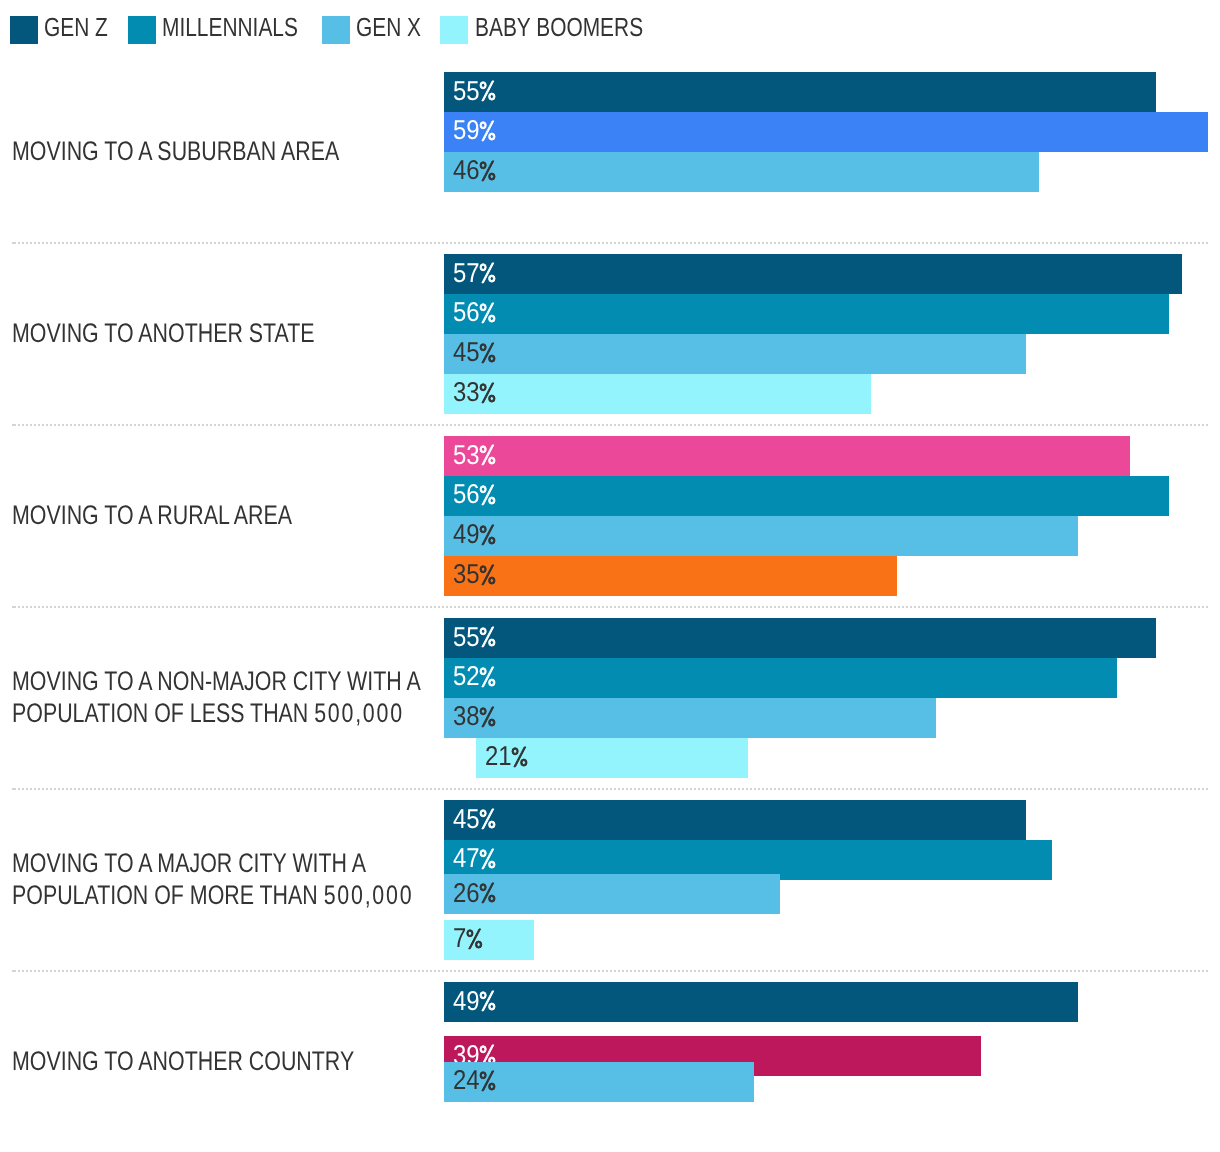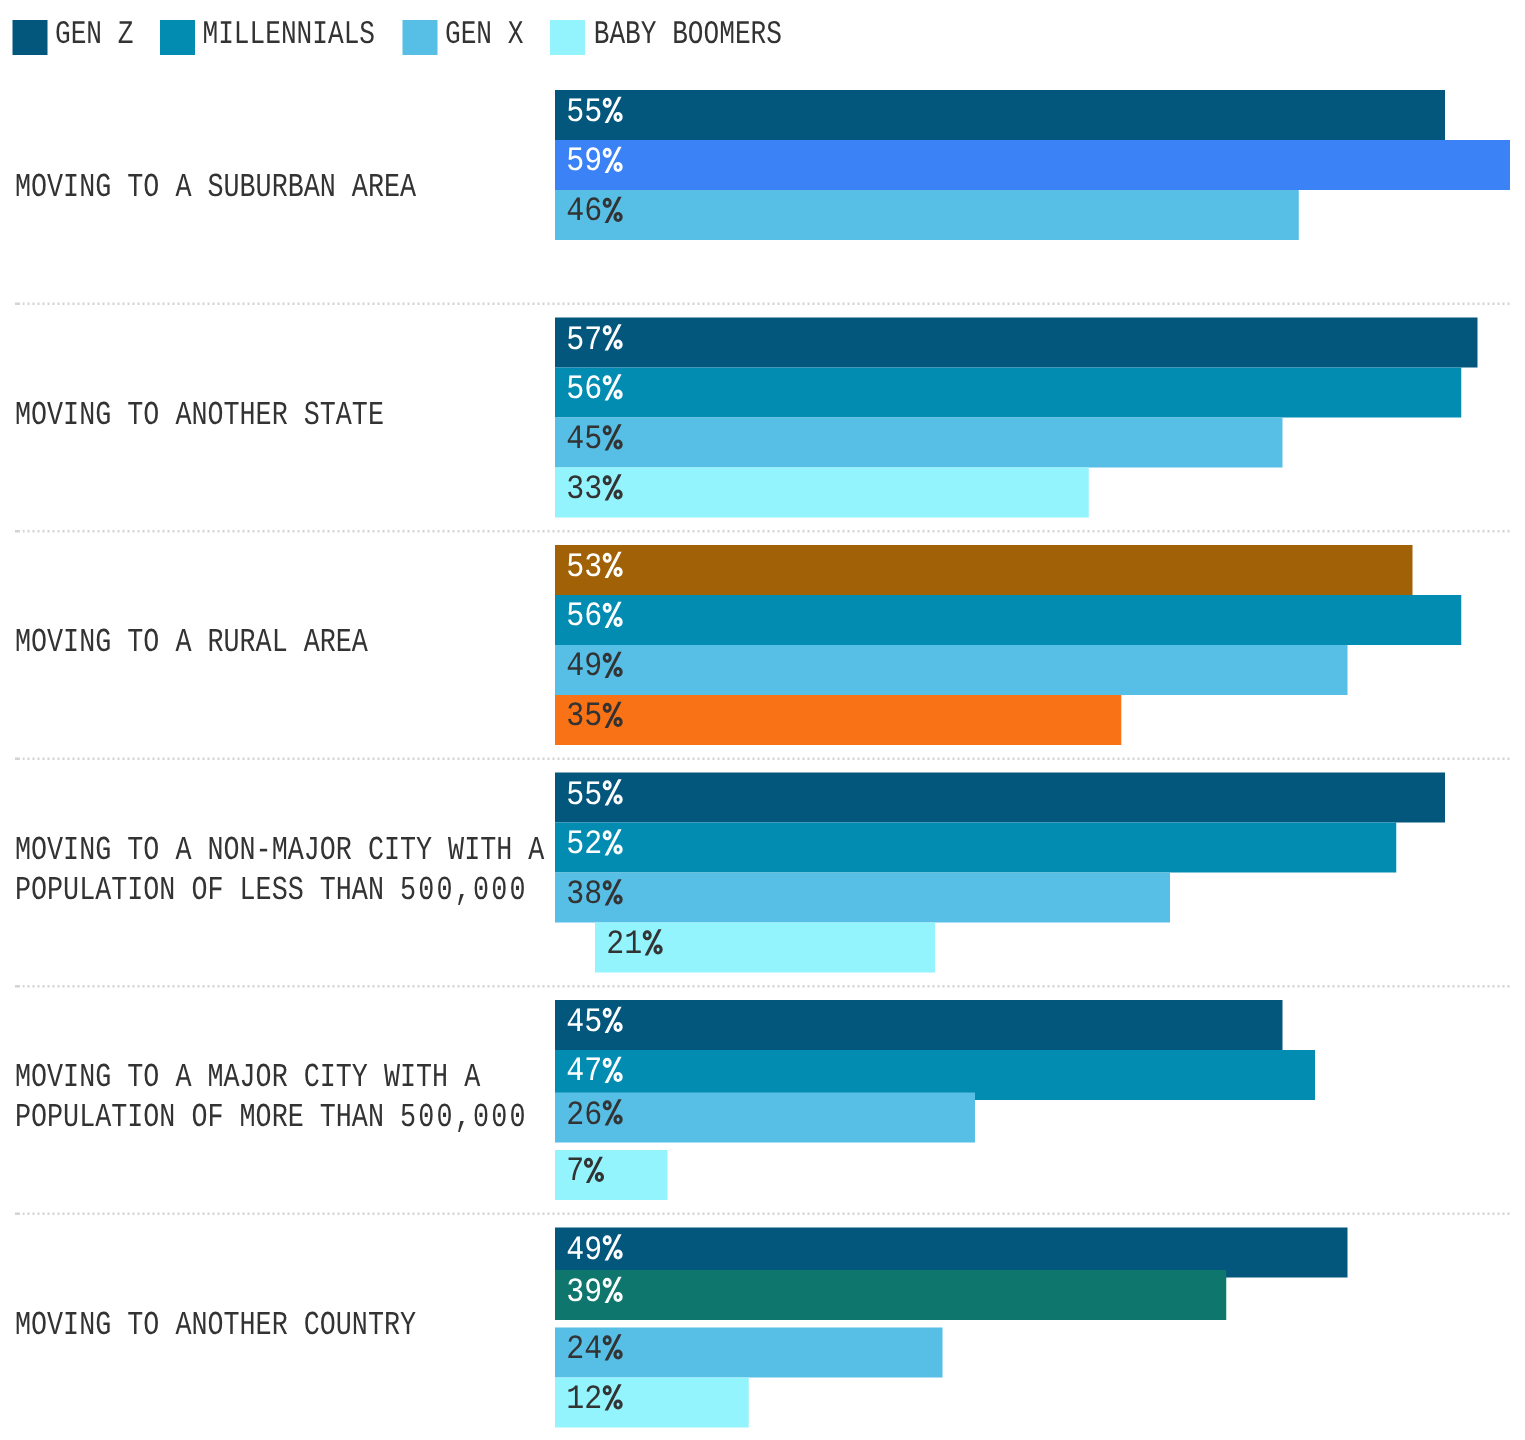--- a/index.html
+++ b/index.html
@@ -4,21 +4,21 @@
 <title>Generational Moving Preferences</title>
 <style>
   html,body{margin:0;padding:0;}
   body{
     width:1220px;height:1152px;background:#ffffff;
     font-family:"Liberation Sans",sans-serif;
     -webkit-font-smoothing:antialiased;
     text-rendering:geometricPrecision;
     overflow:hidden;
   }
-  #chart{position:relative;width:1220px;height:1152px;overflow:hidden;filter:blur(0px);font-family:Liberation Mono, monospace;}
+  #chart{position:relative;width:1220px;height:1152px;overflow:hidden;filter:blur(0px);}
 
   
   .legend{position:absolute;left:0;top:0;width:1220px;height:60px;}
   .legend-item{position:absolute;top:0;height:60px;}
   .legend-swatch{position:absolute;top:16px;width:28px;height:28px;}
   .legend-label{
     position:absolute;top:18.1px;left:0;
     font-size:26.3px;line-height:19px;color:#333333;
     white-space:nowrap;
     transform:scaleX(0.795);transform-origin:left top;
@@ -115,21 +115,21 @@
         <div class="bar" style="top: 119.79px; width: 427.35px; background: rgb(147, 244, 254);">
           <span class="bar-value" style="color: rgb(51, 51, 51);">33<span class="pct"><svg viewBox="0 0 17.1 19.9" preserveAspectRatio="none" overflow="visible" fill="rgb(51, 51, 51)" stroke="rgb(51, 51, 51)">
                 <path fill-rule="evenodd" d="M4.60 1.76 A3.10 3.52 0 1 1 4.60 8.80 A3.10 3.52 0 1 1 4.60 1.76 ZM4.60 3.16 A1.80 2.12 0 1 0 4.60 7.40 A1.80 2.12 0 1 0 4.60 3.16 ZM13.30 13.06 A3.20 3.52 0 1 1 13.30 20.10 A3.20 3.52 0 1 1 13.30 13.06 ZM13.30 14.51 A1.70 2.07 0 1 0 13.30 18.65 A1.70 2.07 0 1 0 13.30 14.51 ZM13.72 0.93 L15.28 0.93 L4.93 20.83 L3.37 20.83 Z"></path>
               </svg></span></span>
         </div>
         <div class="cat-label" style="top: 63.96px;">
           <span class="ln">MOVING TO ANOTHER STATE</span>
         </div>
       </div>
       <div class="group" style="top: 436px; height: 159.72px;">
-        <div class="bar" style="top: 0px; width: 686.35px; background: #a16207;">
+        <div class="bar" style="top: 0px; width: 686.35px; background: #ec4899;">
           <span class="bar-value" style="color: rgb(255, 255, 255);">53<span class="pct"><svg viewBox="0 0 17.1 19.9" preserveAspectRatio="none" overflow="visible" fill="rgb(255, 255, 255)" stroke="rgb(255, 255, 255)">
                 <path fill-rule="evenodd" d="M4.60 1.76 A3.10 3.52 0 1 1 4.60 8.80 A3.10 3.52 0 1 1 4.60 1.76 ZM4.60 3.16 A1.80 2.12 0 1 0 4.60 7.40 A1.80 2.12 0 1 0 4.60 3.16 ZM13.30 13.06 A3.20 3.52 0 1 1 13.30 20.10 A3.20 3.52 0 1 1 13.30 13.06 ZM13.30 14.51 A1.70 2.07 0 1 0 13.30 18.65 A1.70 2.07 0 1 0 13.30 14.51 ZM13.72 0.93 L15.28 0.93 L4.93 20.83 L3.37 20.83 Z"></path>
               </svg></span></span>
         </div>
         <div class="bar" style="top: 39.93px; width: 725.2px; background: rgb(3, 140, 178);">
           <span class="bar-value" style="color: rgb(255, 255, 255);">56<span class="pct"><svg viewBox="0 0 17.1 19.9" preserveAspectRatio="none" overflow="visible" fill="rgb(255, 255, 255)" stroke="rgb(255, 255, 255)">
                 <path fill-rule="evenodd" d="M4.60 1.76 A3.10 3.52 0 1 1 4.60 8.80 A3.10 3.52 0 1 1 4.60 1.76 ZM4.60 3.16 A1.80 2.12 0 1 0 4.60 7.40 A1.80 2.12 0 1 0 4.60 3.16 ZM13.30 13.06 A3.20 3.52 0 1 1 13.30 20.10 A3.20 3.52 0 1 1 13.30 13.06 ZM13.30 14.51 A1.70 2.07 0 1 0 13.30 18.65 A1.70 2.07 0 1 0 13.30 14.51 ZM13.72 0.93 L15.28 0.93 L4.93 20.83 L3.37 20.83 Z"></path>
               </svg></span></span>
         </div>
         <div class="bar" style="top: 79.86px; width: 634.55px; background: rgb(87, 190, 230);">
@@ -197,32 +197,27 @@
           <span class="ln">MOVING TO A MAJOR CITY WITH A</span>
           <span class="ln">POPULATION OF MORE THAN <span class="num">500,000</span></span>
         </div>
       </div>
       <div class="group" style="top: 982px; height: 159.72px;">
         <div class="bar" style="top: 0px; width: 634.55px; background: rgb(3, 86, 124);">
           <span class="bar-value" style="color: rgb(255, 255, 255);">49<span class="pct"><svg viewBox="0 0 17.1 19.9" preserveAspectRatio="none" overflow="visible" fill="rgb(255, 255, 255)" stroke="rgb(255, 255, 255)">
                 <path fill-rule="evenodd" d="M4.60 1.76 A3.10 3.52 0 1 1 4.60 8.80 A3.10 3.52 0 1 1 4.60 1.76 ZM4.60 3.16 A1.80 2.12 0 1 0 4.60 7.40 A1.80 2.12 0 1 0 4.60 3.16 ZM13.30 13.06 A3.20 3.52 0 1 1 13.30 20.10 A3.20 3.52 0 1 1 13.30 13.06 ZM13.30 14.51 A1.70 2.07 0 1 0 13.30 18.65 A1.70 2.07 0 1 0 13.30 14.51 ZM13.72 0.93 L15.28 0.93 L4.93 20.83 L3.37 20.83 Z"></path>
               </svg></span></span>
         </div>
-        <div class="bar" style="top: 34px; width: 537px; background: #0f766e;">
+        <div class="bar" style="top: 54px; width: 537px; background: #be185d;">
           <span class="bar-value" style="color: rgb(255, 255, 255);">39<span class="pct"><svg viewBox="0 0 17.1 19.9" preserveAspectRatio="none" overflow="visible" fill="rgb(255, 255, 255)" stroke="rgb(255, 255, 255)">
                 <path fill-rule="evenodd" d="M4.60 1.76 A3.10 3.52 0 1 1 4.60 8.80 A3.10 3.52 0 1 1 4.60 1.76 ZM4.60 3.16 A1.80 2.12 0 1 0 4.60 7.40 A1.80 2.12 0 1 0 4.60 3.16 ZM13.30 13.06 A3.20 3.52 0 1 1 13.30 20.10 A3.20 3.52 0 1 1 13.30 13.06 ZM13.30 14.51 A1.70 2.07 0 1 0 13.30 18.65 A1.70 2.07 0 1 0 13.30 14.51 ZM13.72 0.93 L15.28 0.93 L4.93 20.83 L3.37 20.83 Z"></path>
               </svg></span></span>
         </div>
         <div class="bar" style="top: 79.86px; width: 310.8px; background: rgb(87, 190, 230);">
           <span class="bar-value" style="color: rgb(51, 51, 51);">24<span class="pct"><svg viewBox="0 0 17.1 19.9" preserveAspectRatio="none" overflow="visible" fill="rgb(51, 51, 51)" stroke="rgb(51, 51, 51)">
-                <path fill-rule="evenodd" d="M4.60 1.76 A3.10 3.52 0 1 1 4.60 8.80 A3.10 3.52 0 1 1 4.60 1.76 ZM4.60 3.16 A1.80 2.12 0 1 0 4.60 7.40 A1.80 2.12 0 1 0 4.60 3.16 ZM13.30 13.06 A3.20 3.52 0 1 1 13.30 20.10 A3.20 3.52 0 1 1 13.30 13.06 ZM13.30 14.51 A1.70 2.07 0 1 0 13.30 18.65 A1.70 2.07 0 1 0 13.30 14.51 ZM13.72 0.93 L15.28 0.93 L4.93 20.83 L3.37 20.83 Z"></path>
-              </svg></span></span>
-        </div>
-        <div class="bar" style="top: 119.79px; width: 155.4px; background: rgb(147, 244, 254);">
-          <span class="bar-value" style="color: rgb(51, 51, 51);">12<span class="pct"><svg viewBox="0 0 17.1 19.9" preserveAspectRatio="none" overflow="visible" fill="rgb(51, 51, 51)" stroke="rgb(51, 51, 51)">
                 <path fill-rule="evenodd" d="M4.60 1.76 A3.10 3.52 0 1 1 4.60 8.80 A3.10 3.52 0 1 1 4.60 1.76 ZM4.60 3.16 A1.80 2.12 0 1 0 4.60 7.40 A1.80 2.12 0 1 0 4.60 3.16 ZM13.30 13.06 A3.20 3.52 0 1 1 13.30 20.10 A3.20 3.52 0 1 1 13.30 13.06 ZM13.30 14.51 A1.70 2.07 0 1 0 13.30 18.65 A1.70 2.07 0 1 0 13.30 14.51 ZM13.72 0.93 L15.28 0.93 L4.93 20.83 L3.37 20.83 Z"></path>
               </svg></span></span>
         </div>
         <div class="cat-label" style="top: 63.96px;">
           <span class="ln">MOVING TO ANOTHER COUNTRY</span>
         </div>
       </div>
     </div>
 <div class="sep" style="top: 241.82px;"></div>
     <div class="sep" style="top: 423.82px;"></div>

